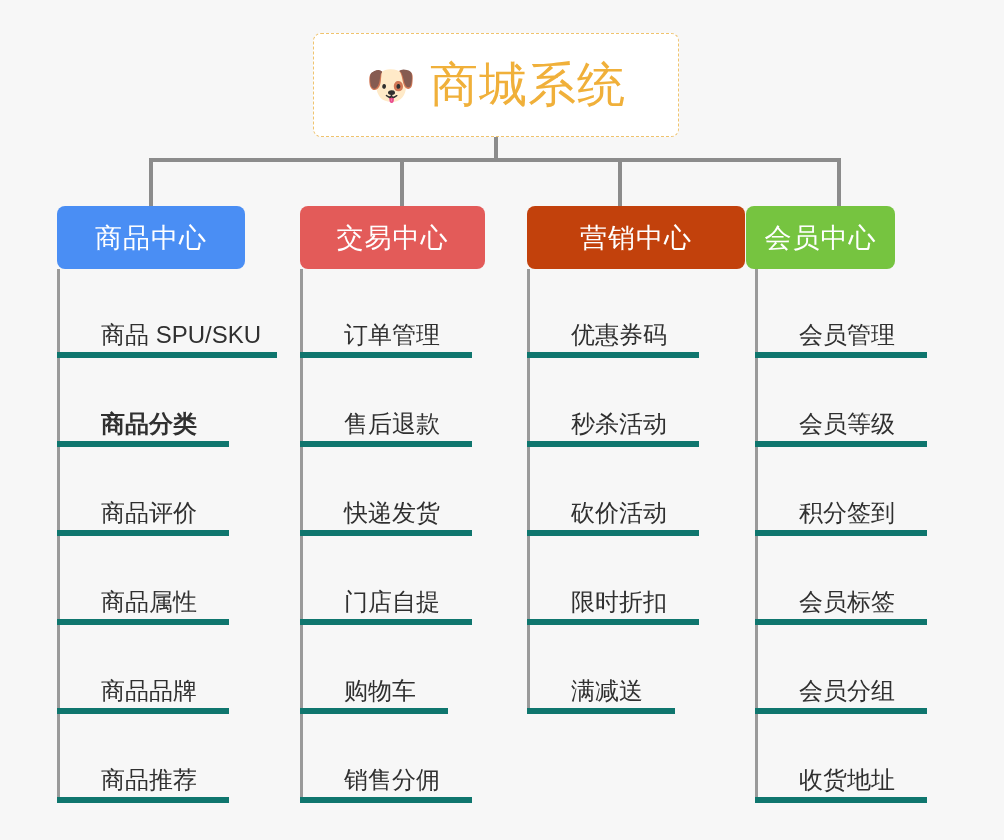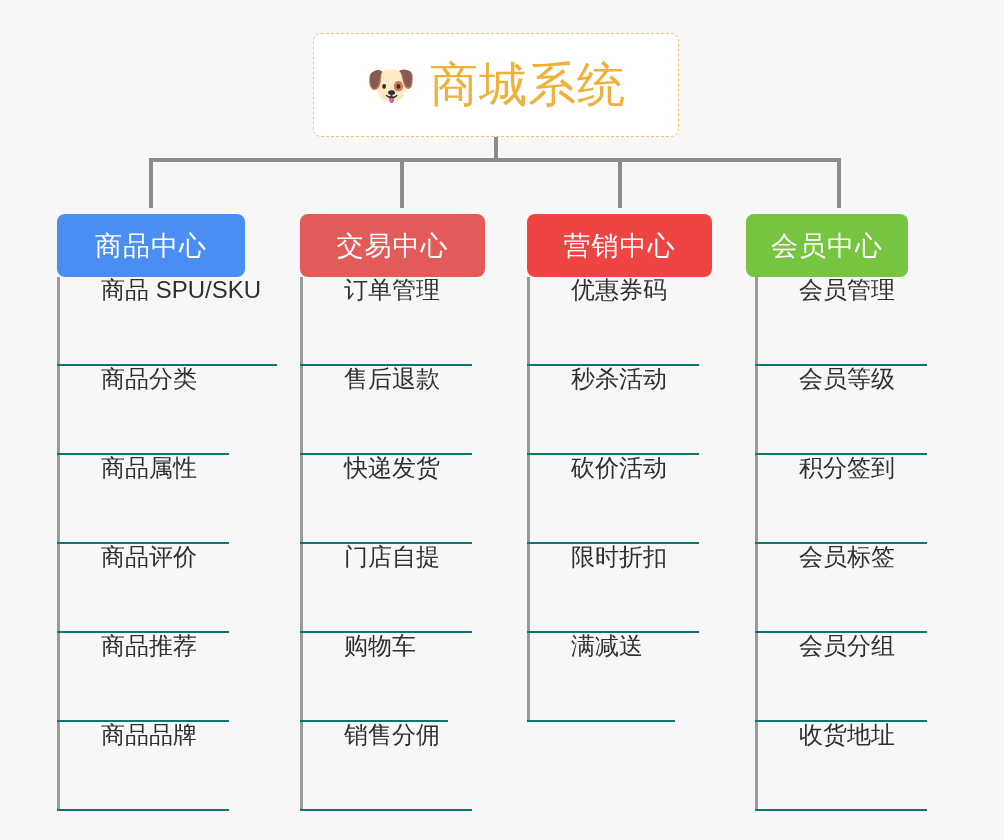--- a/index.html
+++ b/index.html
@@ -66,42 +66,41 @@
     height: 63px;
     border-radius: 8px;
     display: flex;
     align-items: center;
     justify-content: center;
     color: #ffffff;
     font-size: 27px;
     letter-spacing: 1px;
     white-space: nowrap;
     box-sizing: border-box;
-    margin-top: 8px;
   }
   .leaf-list {
     position: relative;
     margin-top: 0;
     padding-top: 0;
   }
   .spine {
     position: absolute;
     left: 0;
     top: 0;
     bottom: 0;
     width: 3px;
     background: #9a9a9a;
   }
   .leaf {
     position: relative;
     height: 89px;
     box-sizing: border-box;
-    border-bottom: 2px solid #0f766e;
+    border-bottom: 6px solid #0f766e;
     display: flex;
-    align-items: flex-start;
+    align-items: flex-end;
     padding-left: 44px;
     padding-bottom: 4px;
   }
   .leaf-label {
     font-size: 24px;
     color: #303030;
     line-height: 1.1;
     white-space: nowrap;
   }
 </style>
@@ -124,34 +123,34 @@
 
   <div class="column" style="left:57px; width:232px;">
     <div class="cat-box" style="width: 188px; background: rgb(74, 142, 244);">
       <span>商品中心</span>
     </div>
     <div class="leaf-list" style="width:220px;">
       <div class="spine"></div>
       <div class="leaf">
           <span class="leaf-label">商品 SPU/SKU</span>
         </div>
-      <div class="leaf" style="width:172px;">
+      <div class="leaf" style="width:172px;font-weight:bold;">
           <span class="leaf-label">商品分类</span>
         </div>
       <div class="leaf" style="width:172px;">
+          <span class="leaf-label">商品评价</span>
+        </div>
+      <div class="leaf" style="width:172px;">
           <span class="leaf-label">商品属性</span>
         </div>
       <div class="leaf" style="width:172px;">
-          <span class="leaf-label">商品评价</span>
+          <span class="leaf-label">商品品牌</span>
         </div>
       <div class="leaf" style="width:172px;">
           <span class="leaf-label">商品推荐</span>
-        </div>
-      <div class="leaf" style="width:172px;">
-          <span class="leaf-label">商品品牌</span>
         </div>
     </div>
   </div>
 
   <div class="column" style="left:300px; width:220px;">
     <div class="cat-box" style="width: 185px; background: rgb(227, 91, 89);">
       <span>交易中心</span>
     </div>
     <div class="leaf-list" style="width:172px;">
       <div class="spine"></div>
@@ -170,21 +169,21 @@
       <div class="leaf" style="width:148px;">
           <span class="leaf-label">购物车</span>
         </div>
       <div class="leaf">
           <span class="leaf-label">销售分佣</span>
         </div>
     </div>
   </div>
 
   <div class="column" style="left:527px; width:220px;">
-    <div class="cat-box" style="width: 185px; background: #ef4444;">
+    <div class="cat-box" style="width: 218px; background: #c2410c;">
       <span>营销中心</span>
     </div>
     <div class="leaf-list" style="width:172px;">
       <div class="spine"></div>
       <div class="leaf">
           <span class="leaf-label">优惠券码</span>
         </div>
       <div class="leaf">
           <span class="leaf-label">秒杀活动</span>
         </div>
@@ -194,21 +193,21 @@
       <div class="leaf">
           <span class="leaf-label">限时折扣</span>
         </div>
       <div class="leaf" style="width:148px;">
           <span class="leaf-label">满减送</span>
         </div>
     </div>
   </div>
 
   <div class="column" style="left:746px; width:220px;">
-    <div class="cat-box" style="width: 162px; background: rgb(118, 196, 64);">
+    <div class="cat-box" style="width: 149px; background: rgb(118, 196, 64);">
       <span>会员中心</span>
     </div>
     <div class="leaf-list" style="width:172px;margin-left:9px;">
       <div class="spine"></div>
       <div class="leaf">
           <span class="leaf-label">会员管理</span>
         </div>
       <div class="leaf">
           <span class="leaf-label">会员等级</span>
         </div>

